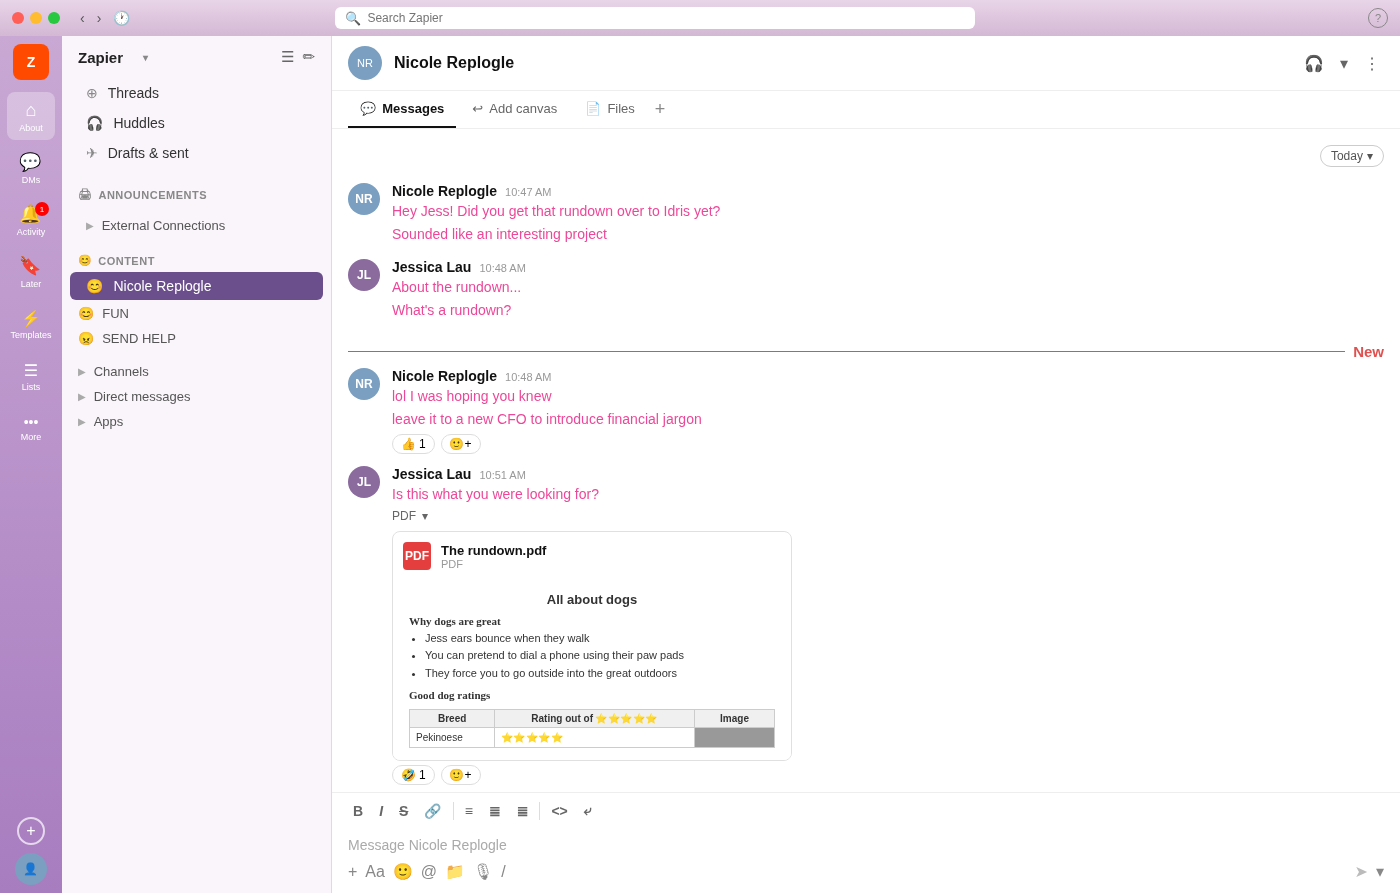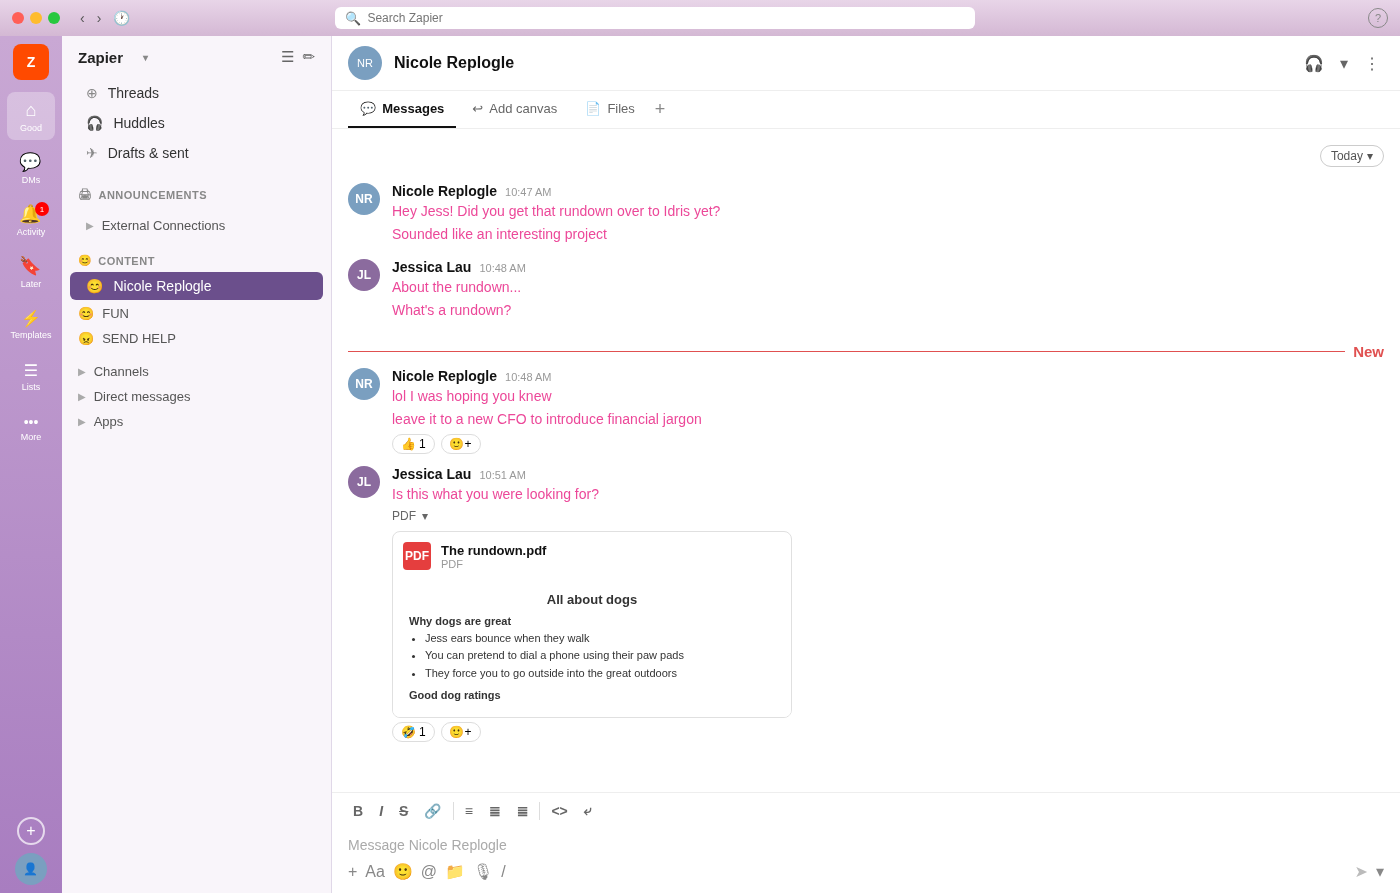--- a/index.html
+++ b/index.html
@@ -92,21 +92,21 @@
     .reaction { display: flex; align-items: center; gap: 3px; border: 1px solid #ddd; border-radius: 12px; padding: 2px 8px; font-size: 12px; cursor: pointer; background: white; }
 
     
     .attachment-container { border: 1px solid #e0e0e0; border-radius: 8px; overflow: hidden; max-width: 400px; margin-top: 8px; }
     .attachment-icon { width: 28px; height: 28px; background: #e53e3e; border-radius: 4px; display: flex; align-items: center; justify-content: center; color: white; font-size: 12px; font-weight: bold; }
     .attachment-info { padding: 6px 10px; }
     .attachment-name { font-size: 13px; font-weight: 600; color: #111; }
     .attachment-type { font-size: 11px; color: #999; }
     .pdf-preview { background: white; padding: 12px 16px; font-size: 11px; color: #333; }
     .pdf-preview h3 { font-size: 13px; font-weight: 700; text-align: center; margin-bottom: 8px; }
-    .pdf-preview h4 { font-size: 11px; font-weight: 700; margin-bottom: 4px; }
+    .pdf-preview h4 { font-size: 11px; font-weight: 700; margin-bottom: 4px; font-family: Liberation Serif, serif; }
     .pdf-preview ul { padding-left: 16px; margin-bottom: 8px; }
     .pdf-preview ul li { margin-bottom: 2px; line-height: 1.4; }
     .pdf-table { width: 100%; border-collapse: collapse; margin-top: 8px; font-size: 10px; }
     .pdf-table th, .pdf-table td { border: 1px solid #ccc; padding: 3px 6px; }
     .pdf-table th { background: #f0f0f0; font-weight: 600; }
     .stars { color: #f0a500; }
 
     
     .msg-toolbar { display: flex; align-items: center; padding: 6px 16px; border-top: 1px solid #eee; gap: 6px; flex-shrink: 0; }
     .fmt-btn { background: none; border: none; font-size: 14px; color: #666; cursor: pointer; padding: 3px 5px; font-weight: bold; }
@@ -145,21 +145,21 @@
 </div>
 
 <div class="app-body">
 
   <div class="icon-sidebar">
     <div class="zapier-logo">
       <span>Z</span>
     </div>
     <div class="sidebar-icon active">
       <span class="icon-symbol">⌂</span>
-      <span class="icon-label">Good</span>
+      <span class="icon-label">About</span>
     </div>
     <div class="sidebar-icon">
       <span class="icon-symbol">💬</span>
       <span class="icon-label">DMs</span>
     </div>
     <div class="sidebar-icon" style="position:relative;">
       <span class="icon-symbol">🔔</span>
       <span class="icon-label">Activity</span>
       <span class="badge">1</span>
     </div>
@@ -383,20 +383,36 @@
             </div>
             <div class="pdf-preview">
               <h3>All about dogs</h3>
               <h4>Why dogs are great</h4>
               <ul>
                 <li>Jess ears bounce when they walk</li>
                 <li>You can pretend to dial a phone using their paw pads</li>
                 <li>They force you to go outside into the great outdoors</li>
               </ul>
               <h4>Good dog ratings</h4>
+              <table class="pdf-table">
+                <thead>
+                  <tr>
+                    <th>Breed</th>
+                    <th>Rating out of <span class="stars">⭐⭐⭐⭐⭐</span></th>
+                    <th>Image</th>
+                  </tr>
+                </thead>
+                <tbody>
+                  <tr>
+                    <td>Pekinoese</td>
+                    <td><span class="stars">⭐⭐⭐⭐⭐</span></td>
+                    <td style="background:#999;width:80px;height:20px;"></td>
+                  </tr>
+                </tbody>
+              </table>
             </div>
           </div>
 
           <div class="reaction-bar">
             <div class="reaction">
               <span>🤣</span>
               <span>1</span>
             </div>
             <div class="reaction">
               <span>🙂+</span>

